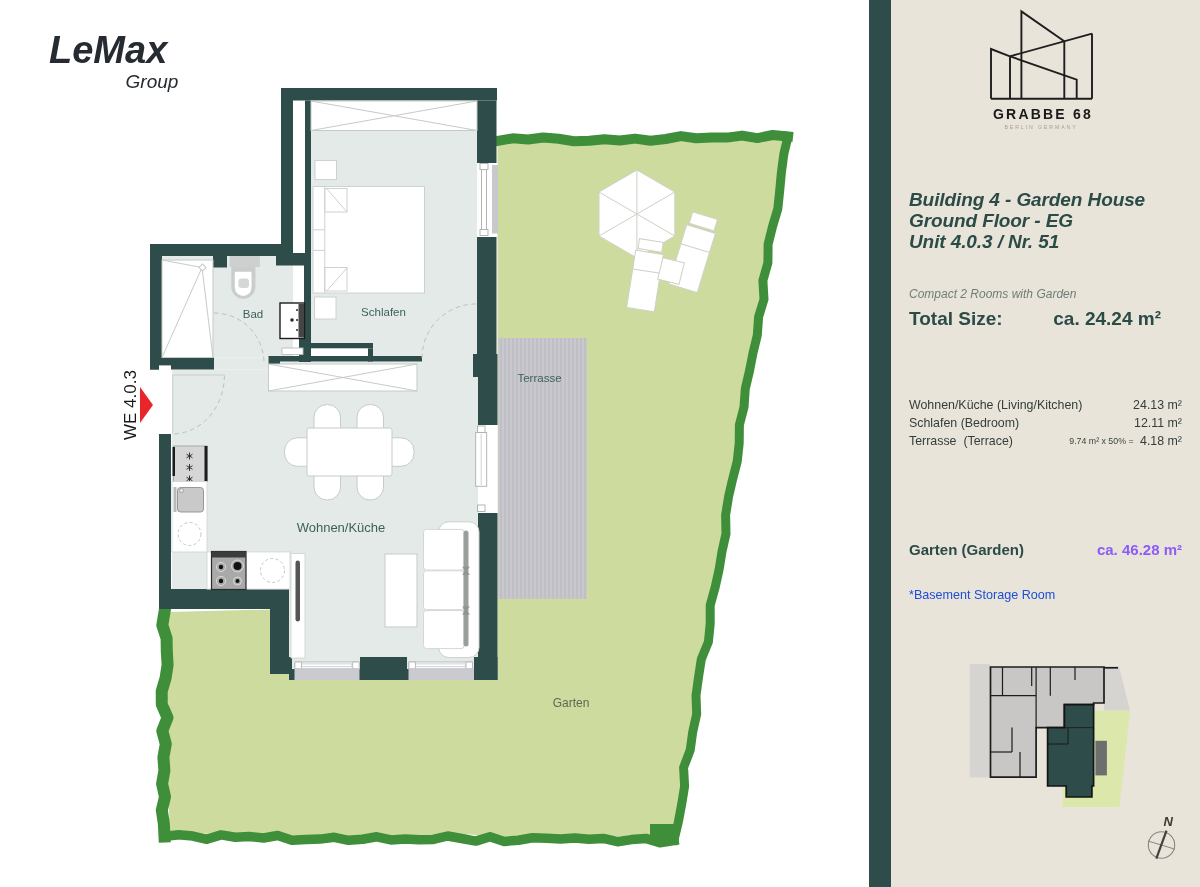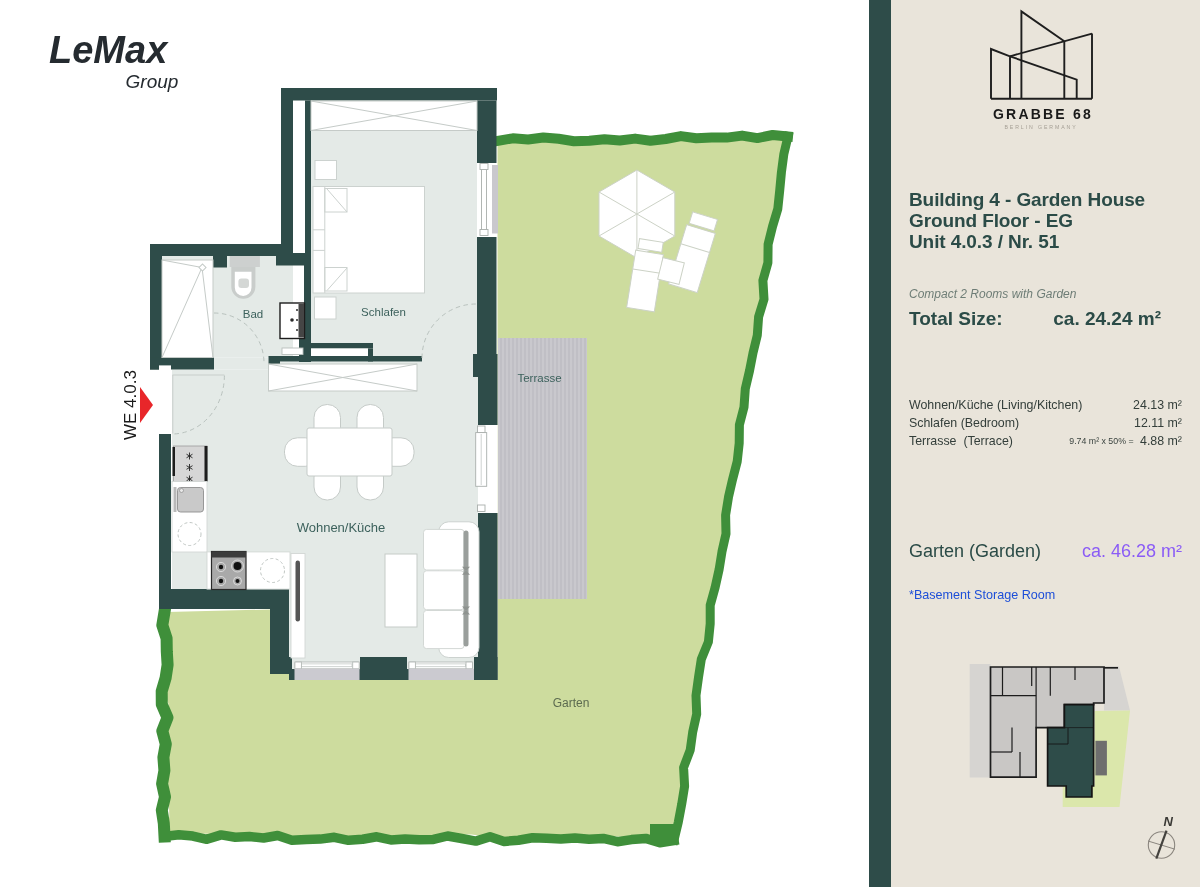--- a/index.html
+++ b/index.html
@@ -342,35 +342,35 @@
 <path d="M1021.4,98.8 L1021.4,11.4 L1064.3,41.2"></path>
 <path d="M1092,33.6 L1010,56.3"></path>
 <path d="M1092,33.6 L1092,98.8"></path>
 <path d="M1064.3,41.2 L1064.3,98.8"></path>
 <path d="M1010,56.3 L1076.7,79.7 L1076.7,98.8"></path>
 </g>
 <text x="1043" y="118.5" text-anchor="middle" font-size="14" font-weight="700" letter-spacing="2.2" fill="#191919" font-family="Liberation Sans,sans-serif">GRABBE 68</text>
 <text x="1041" y="129.2" text-anchor="middle" font-size="5.2" letter-spacing="1.9" fill="#a49e94" font-family="Liberation Sans,sans-serif">BERLIN GERMANY</text>
 </svg>
 
-<div class="abs" style="left:909px;top:188.5px;font-weight:700;font-size:19px;line-height:21.4px;color:#2b4b47;letter-spacing:-0.1px;">
+<div class="abs" style="left:909px;top:188.5px;font-weight:700;font-size:19px;line-height:21.4px;color:#2b4b47;letter-spacing:-0.1px;font-style:italic;">
 Building 4 - Garden House<br>Ground Floor - EG<br>Unit 4.0.3 / Nr. 51
 </div>
 
 <div class="abs" style="left:909px;top:287px;font-style:italic;font-size:12px;color:#6e7d76;">Compact 2 Rooms with Garden</div>
 
 <div class="abs" style="left:909px;top:308px;width:252px;font-weight:700;font-size:19px;color:#2b4b47;">Total Size:<span style="float:right;">ca. 24.24 m²</span></div>
 
 <div class="abs" style="left:909px;top:396px;width:273px;font-size:12.4px;color:#333e3a;line-height:18px;">
 <div>Wohnen/Küche (Living/Kitchen)<span style="float:right;margin-left:40px;">24.13 m²</span></div>
 <div>Schlafen (Bedroom)<span style="float:right;">12.11 m²</span></div>
-<div>Terrasse&nbsp; (Terrace)<span style="float:right;">4.88 m²</span><span style="float:right;font-size:8.8px;line-height:18px;margin-right:4px;color:#3a433f;">9.74 m² x 50% =&nbsp;</span></div>
+<div>Terrasse&nbsp; (Terrace)<span style="float:right;">4.18 m²</span><span style="float:right;font-size:8.8px;line-height:18px;margin-right:4px;color:#3a433f;">9.74 m² x 50% =&nbsp;</span></div>
 </div>
 
-<div class="abs" style="left:909px;top:541px;width:273px;font-weight:400;font-size:18px;color:#2b4b47;">Garten (Garden)<span style="float:right;color:#8b5cf6;">ca. 46.28 m²</span></div>
+<div class="abs" style="left:909px;top:541px;width:273px;font-weight:700;font-size:15px;color:#2b4b47;">Garten (Garden)<span style="float:right;color:#8b5cf6;">ca. 46.28 m²</span></div>
 <div class="abs" style="left:909px;top:560px;font-size:12.6px;color:#1d4ed8;margin-top:28px;">*Basement Storage Room</div>
 
 <svg class="abs" style="left:960px;top:655px;" width="185" height="160" viewBox="960 655 185 160">
 
 <polygon points="969.7,664 990.5,664 990.5,777.5 969.7,777.5" fill="#d6d4d1"></polygon>
 
 <polygon points="1104,666.5 1119,666.5 1130,710.5 1104,710.5" fill="#d6d4d1"></polygon>
 
 <polygon points="1094.5,711 1130,710.5 1119.5,807 1062.7,807 1062.7,786 1094.5,786" fill="#dbe7ab"></polygon>
 

